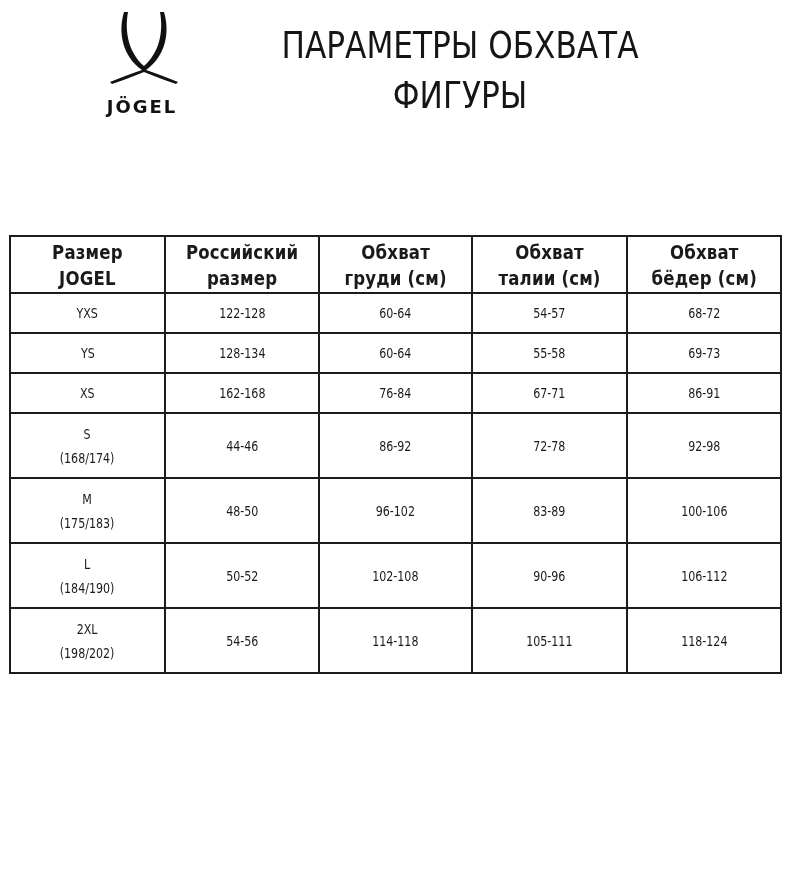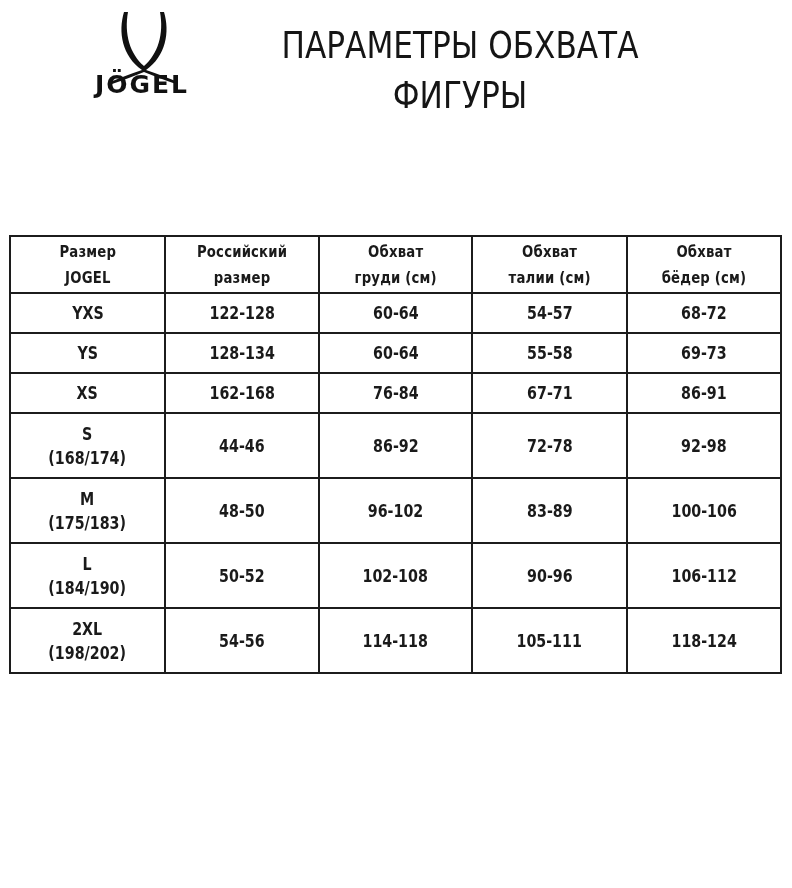--- a/index.html
+++ b/index.html
@@ -6,45 +6,45 @@
     html, body {
       width: 792px; height: 888px; background: #ffffff;
       font-family: "DejaVu Sans Condensed", "DejaVu Sans", "Liberation Sans", sans-serif;
       color: #1a1a1a; overflow: hidden;
     }
     .page { position: relative; width: 792px; height: 888px; }
 
     .logo { position: absolute; left: 84px; top: 8px; width: 116px; height: 108px; }
     .logo svg { display: block; }
     .logo-word {
-      position: absolute; left: 0; top: 62px; width: 116px; text-align: center;
-      font-family: "DejaVu Sans", sans-serif; font-weight: bold; font-size: 25px;
+      position: absolute; left: 0; top: 88px; width: 116px; text-align: center;
+      font-family: "DejaVu Sans", sans-serif; font-weight: bold; font-size: 18px;
       letter-spacing: 2px; color: #111;
     }
 
     .title {
       position: absolute; left: 220px; top: 20px; width: 480px;
       text-align: center; font-family: "DejaVu Sans", sans-serif;
       font-size: 38px; line-height: 50px; color: #151515;
       transform: scaleX(0.82); transform-origin: center top;
       font-weight: normal;
     }
     .title span { display: block; }
 
     table.sizes {
       position: absolute; left: 9px; top: 235px; width: 771px;
       border-collapse: collapse; table-layout: fixed;
       border: 2.5px solid #1c1c1c;
     }
     table.sizes th, table.sizes td {
       border: 2px solid #1c1c1c; text-align: center; vertical-align: middle;
-      font-size: 18px; color: #1a1a1a; font-weight: bold; line-height: 24px;
+      font-size: 14px; color: #1a1a1a; font-weight: normal; line-height: 24px;
     }
     table.sizes th {
-      font-weight: bold; font-size: 16px; line-height: 26px; height: 57px;
+      font-weight: bold; font-size: 20px; line-height: 26px; height: 57px;
       letter-spacing: 0.2px;
     }
     table.sizes td .cell { display: inline-block; transform: scaleX(0.88); }
     table.sizes th .cell { display: inline-block; transform: scaleX(0.92); }
     tr.short td { height: 40px; }
     tr.tall td { height: 65px; }
     col.c1 { width: 155px; } col.c2 { width: 154px; } col.c3 { width: 153px; }
     col.c4 { width: 155px; } col.c5 { width: 154px; }
   </style>
 </head>

